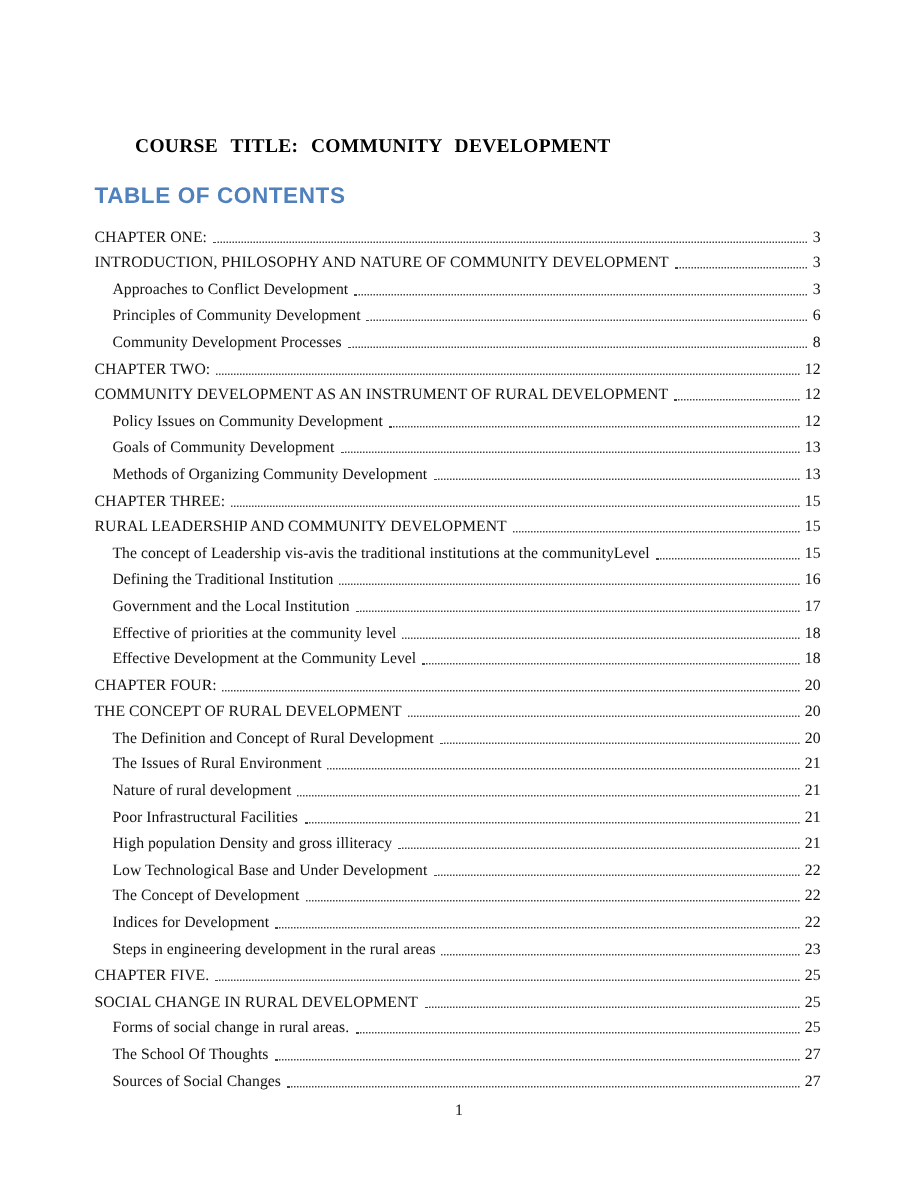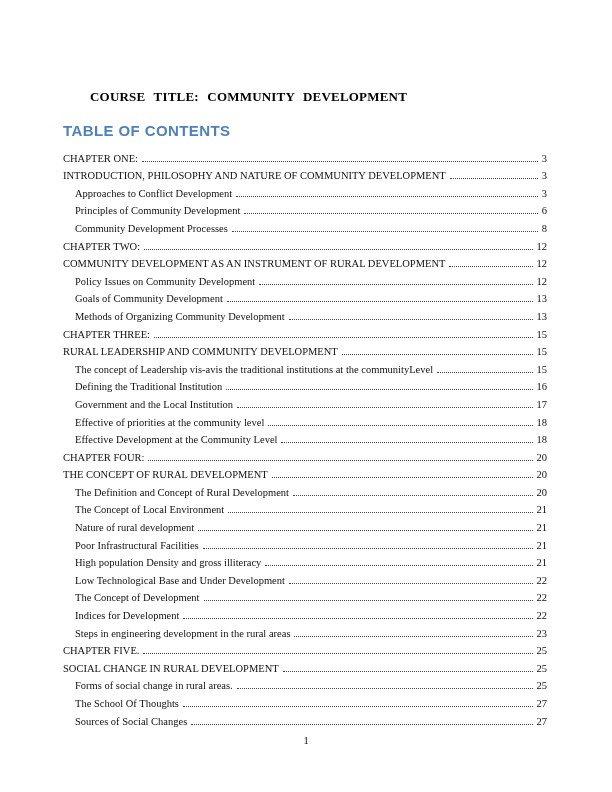--- a/index.html
+++ b/index.html
@@ -175,21 +175,21 @@
         <span class="toc-label">THE CONCEPT OF RURAL DEVELOPMENT</span>
         <span class="toc-leader"></span>
         <span class="toc-page">20</span>
       </div>
       <div class="toc-row l2">
         <span class="toc-label">The Definition and Concept of Rural Development</span>
         <span class="toc-leader"></span>
         <span class="toc-page">20</span>
       </div>
       <div class="toc-row l2">
-        <span class="toc-label">The Concept of Local Environment</span>
+        <span class="toc-label">The Issues of Rural Environment</span>
         <span class="toc-leader"></span>
         <span class="toc-page">21</span>
       </div>
       <div class="toc-row l2">
         <span class="toc-label">Nature of rural development</span>
         <span class="toc-leader"></span>
         <span class="toc-page">21</span>
       </div>
       <div class="toc-row l2">
         <span class="toc-label">Poor Infrastructural Facilities</span>

